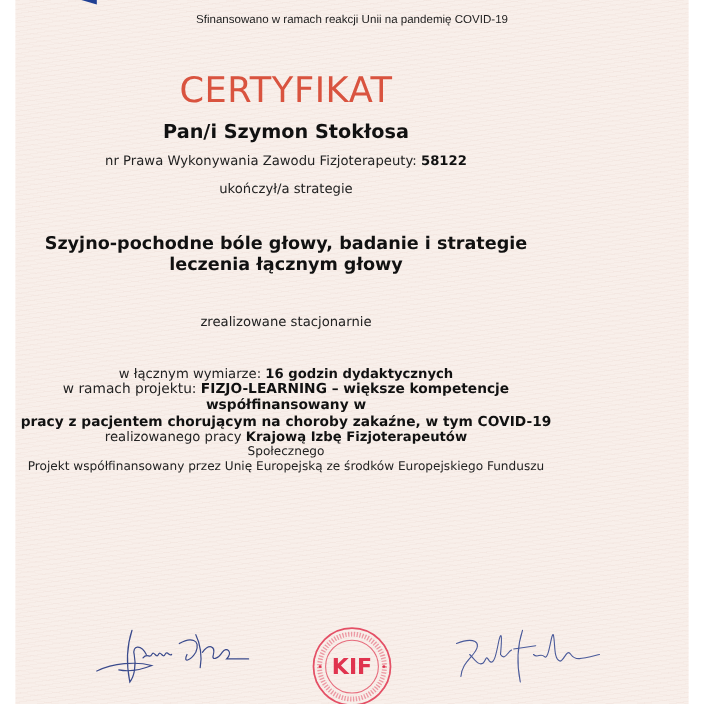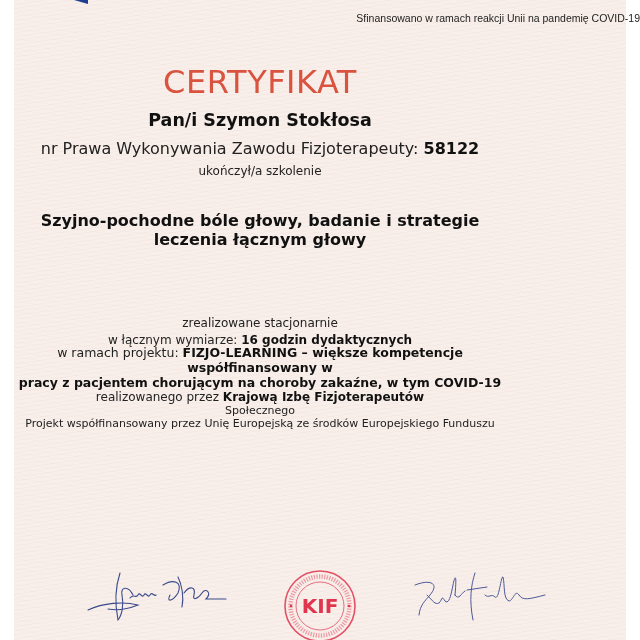--- a/index.html
+++ b/index.html
@@ -33,21 +33,21 @@
       width: 0;
       height: 0;
       border-left: 14px solid transparent;
       border-top: 4px solid #1f3f93;
     }
     .funding-note {
       position: absolute;
       top: 12px;
       left: 0;
       width: 640px;
-      text-align: right;
+      text-align: center;
       font-family: "Liberation Sans", sans-serif;
       font-size: 10.5px;
       color: #222;
     }
     .center-line {
       position: absolute;
       left: 0;
       width: 520px;
       text-align: center;
     }
@@ -58,41 +58,40 @@
       letter-spacing: 0.5px;
     }
     .name {
       top: 110px;
       font-size: 17.5px;
       font-weight: bold;
       color: #111;
     }
     .license {
       top: 139px;
-      font-size: 16px;
+      font-size: 12px;
       color: #222;
     }
     .license b { font-weight: bold; color: #111; }
     .completed {
       top: 164px;
       font-size: 12px;
       color: #222;
     }
     .course {
       top: 211px;
       font-size: 16px;
       font-weight: bold;
       line-height: 19px;
       color: #111;
     }
     .mode {
       top: 285px;
       font-size: 12px;
       color: #222;
-      margin-top: 31px;
     }
     .hours {
       top: 314px;
       font-size: 12px;
       color: #222;
       margin-top: 19px;
     }
     .hours b { font-weight: bold; color: #111; }
     .project {
       top: 345px;
@@ -145,37 +144,37 @@
 <div class="eu-flag-corner"></div>
 
 <div class="funding-note">Sfinansowano w ramach reakcji Unii na pandemię COVID-19</div>
 
 <div class="center-line title">CERTYFIKAT</div>
 
 <div class="center-line name">Pan/i Szymon Stokłosa</div>
 
 <div class="center-line license"><span>nr Prawa Wykonywania Zawodu Fizjoterapeuty: </span><b>58122</b></div>
 
-<div class="center-line completed">ukończył/a szkolenie</div>
+<div class="center-line completed">ukończył/a strategie</div>
 
 <div class="center-line course">
   <div>Szyjno-pochodne bóle głowy,  badanie i strategie</div>
   <div>leczenia łącznym głowy</div>
 </div>
 
 <div class="center-line mode">zrealizowane stacjonarnie</div>
 
 <div class="center-line hours"><span>w łącznym wymiarze: </span><b>16 godzin dydaktycznych</b></div>
 
 <div class="center-line project">
   <div><span>w ramach projektu: </span><b>FIZJO-LEARNING – większe kompetencje współfinansowany w</b></div>
   <div><b>pracy z pacjentem chorującym na choroby zakaźne, w tym COVID-19</b></div>
 </div>
 
-<div class="center-line realized"><span>realizowanego przez </span><b>Krajową Izbę Fizjoterapeutów</b></div>
+<div class="center-line realized"><span>realizowanego pracy </span><b>Krajową Izbę Fizjoterapeutów</b></div>
 
 <div class="center-line cofinanced">
   <div>Społecznego</div>
   <div>Projekt współfinansowany przez Unię Europejską ze środków Europejskiego Funduszu</div>
 </div>
 
 <svg class="signature sig-left" viewBox="0 0 160 60" fill="none" stroke="#3a4a8c" stroke-width="1.1" stroke-linecap="round">
   <path d="M10 45 C 25 38, 45 36, 60 40 C 50 44, 40 46, 30 44"></path>
   <path d="M42 8 C 38 20, 36 35, 40 55 C 44 50, 46 40, 44 30 C 42 22, 50 20, 55 30"></path>
   <path d="M52 33 C 56 28, 58 34, 60 30 C 62 26, 64 34, 66 30 C 68 26, 70 34, 72 30 C 74 26, 76 32, 78 30"></path>

